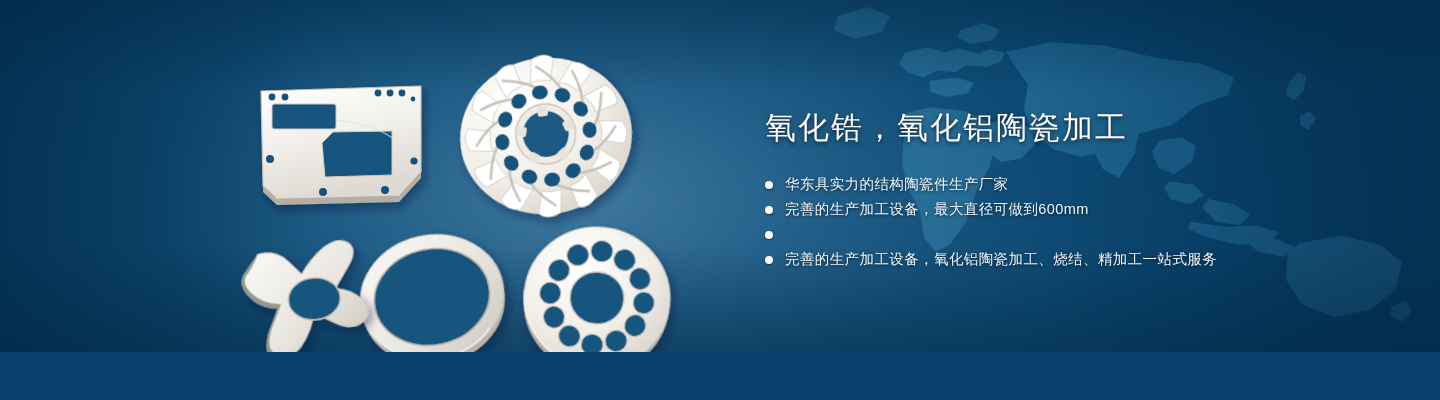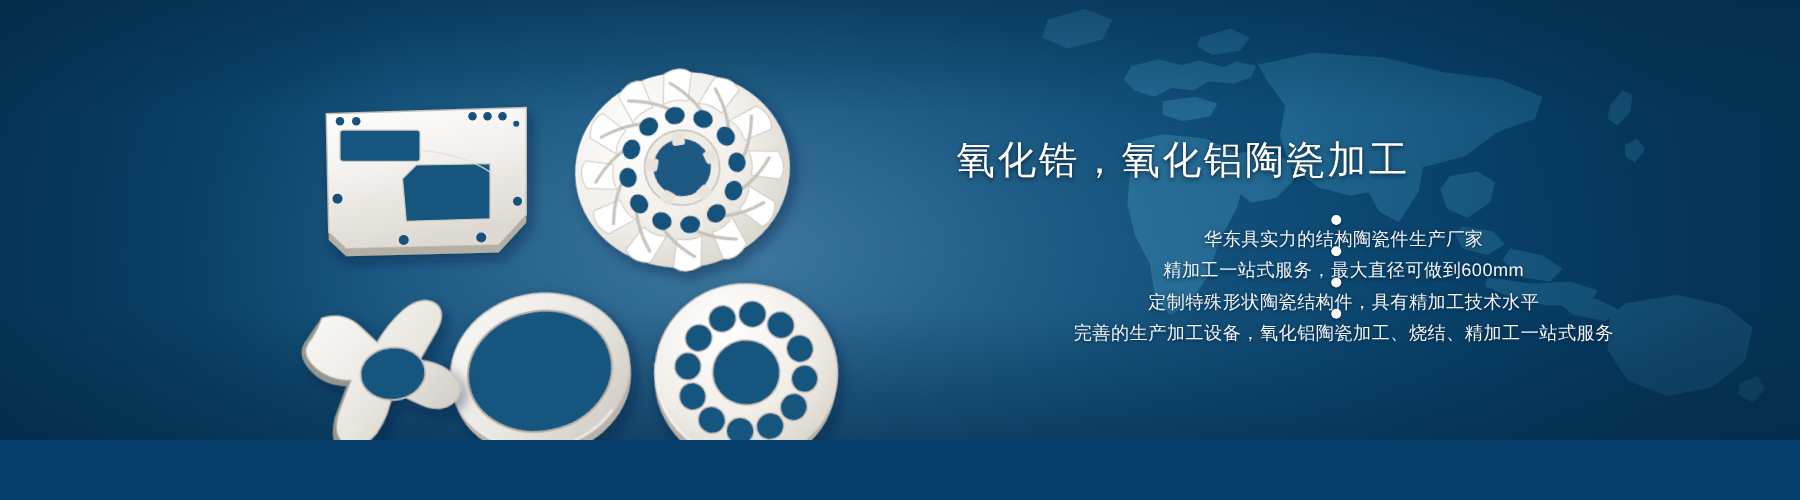--- a/index.html
+++ b/index.html
@@ -61,21 +61,20 @@
   .bullets{
     margin-top:24px;
     list-style:none;
     padding:0;
   }
   .bullet{
     display:flex;
     align-items:center;
     height:25px;
     margin-bottom:0px;
-    flex-direction:column;
   }
   .dot{
     width:8px;height:8px;
     border-radius:50%;
     background:#ffffff;
     flex:0 0 8px;
     margin-right:12px;
     box-shadow:0 1px 2px rgba(0,15,32,.6);
   }
   .btext{
@@ -298,25 +297,24 @@
   <div class="copy">
     <div class="headline">氧化锆，氧化铝陶瓷加工</div>
 
     <ul class="bullets">
       <li class="bullet">
         <span class="dot"></span>
         <span class="btext">华东具实力的结构陶瓷件生产厂家</span>
       </li>
       <li class="bullet">
         <span class="dot"></span>
-        <span class="btext">精加工一站式服务，最大直径可做到600mm</span>
+        <span class="btext">完善的生产加工设备，最大直径可做到600mm</span>
       </li>
       <li class="bullet">
         <span class="dot"></span>
-        <span class="btext">定制特殊形状陶瓷结构件，具有精加工技术水平</span>
       </li>
       <li class="bullet">
         <span class="dot"></span>
         <span class="btext">完善的生产加工设备，氧化铝陶瓷加工、烧结、精加工一站式服务</span>
       </li>
     </ul>
   </div>
 
 </div>
 

